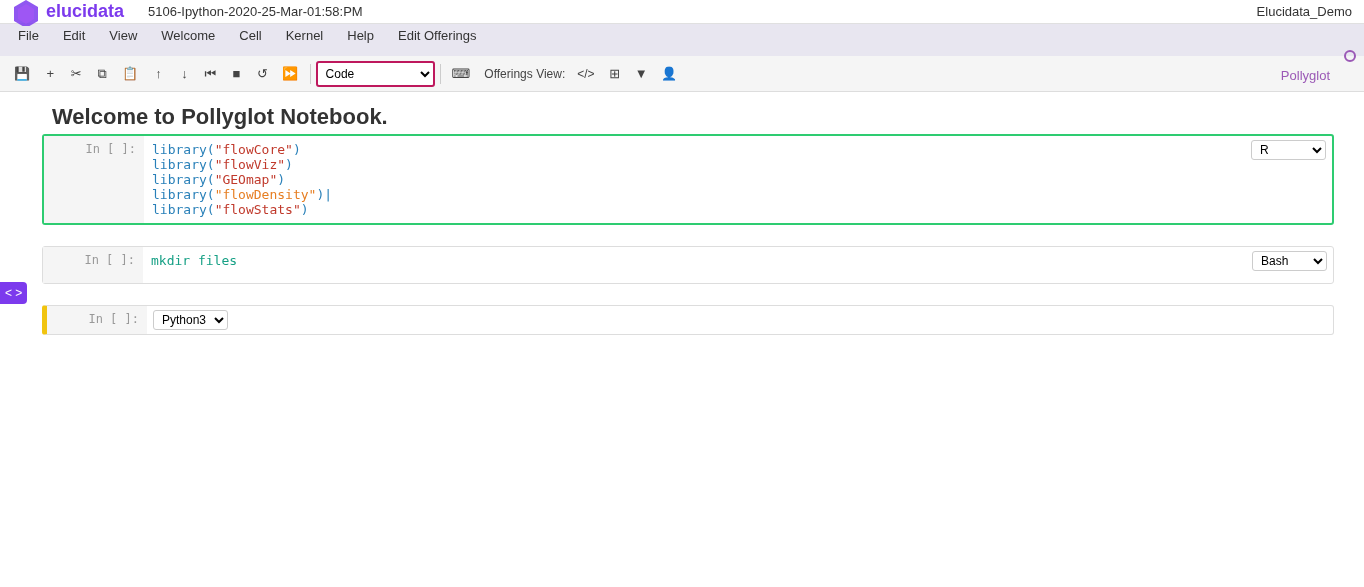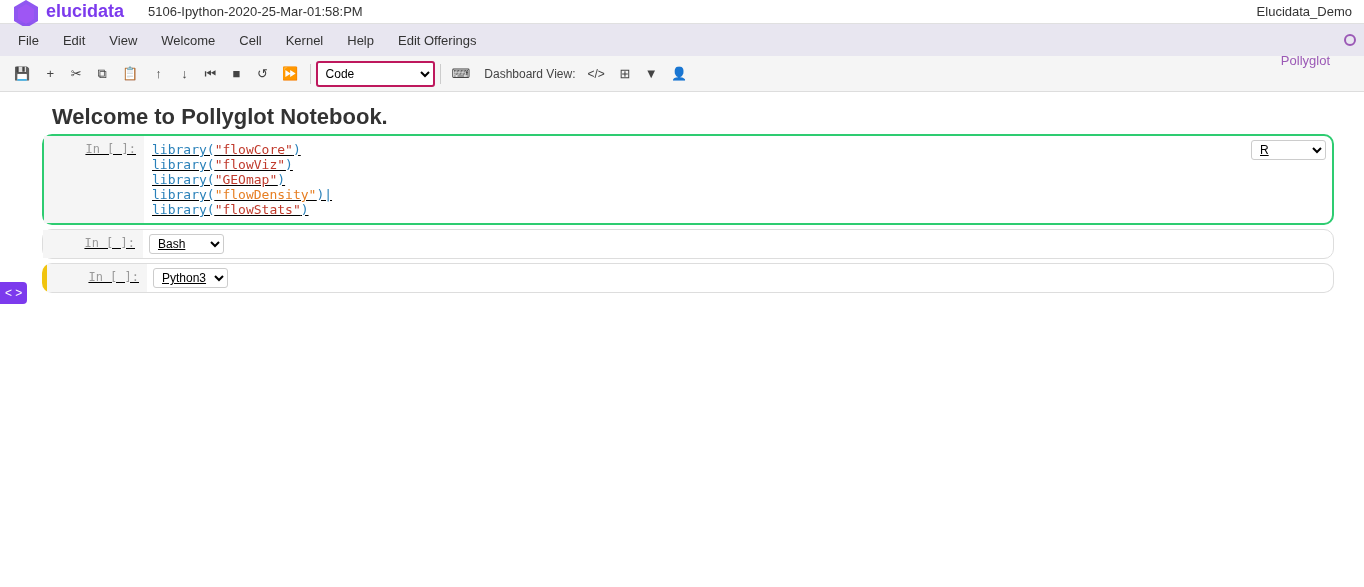--- a/index.html
+++ b/index.html
@@ -15,21 +15,21 @@
       height: 24px;
       border-bottom: 1px solid #e0e0e0;
     }
     .logo-area { display: flex; align-items: center; gap: 6px; }
     .user-text { font-size: 13px; color: #333; }
 
     
     .menu-bar {
       background: #e8e6f0;
       display: flex;
-      align-items: center;
+      align-items: flex-start;
       padding: 0 8px;
       height: 32px;
       gap: 4px;
     }
     .menu-item {
       font-size: 13px;
       color: #333;
       padding: 4px 10px;
       cursor: pointer;
       border-radius: 3px;
@@ -106,24 +106,23 @@
       font-weight: bold;
       color: #333;
       margin-bottom: 4px;
       margin-left: 10px;
     }
 
     
     .cell {
       display: flex;
       align-items: stretch;
-      margin-bottom: 4px;
+      margin-bottom: 21px;
       border: 1px solid #ddd;
-      border-radius: 10px;
-      text-decoration: underline;
+      border-radius: 3px;
     }
     .cell.active { border-color: #2ecc71; border-width: 2px; }
     .cell.yellow-bar { border-left: 5px solid #f1c40f; }
 
     .cell-prompt {
       background: #f5f5f5;
       min-width: 100px;
       padding: 6px 8px;
       font-size: 12px;
       color: #999;
@@ -221,21 +220,21 @@
   <button class="toolbar-btn" title="Step">⏩</button>
   <div class="toolbar-sep"></div>
   <select class="cell-type-select">
     <option>Code</option>
     <option>Markdown</option>
     <option>Raw NBConvert</option>
     <option>Heading</option>
   </select>
   <div class="toolbar-sep"></div>
   <button class="toolbar-btn" title="Keyboard Shortcuts">⌨</button>
-  <span class="dashboard-label">Dashboard View:</span>
+  <span class="dashboard-label">Offerings View:</span>
   <button class="toolbar-btn" title="Code View" style="font-size:12px;">&lt;/&gt;</button>
   <button class="toolbar-btn" title="Grid View">⊞</button>
   <button class="toolbar-btn" title="More">▼</button>
   <button class="toolbar-btn" title="User">👤</button>
 </div>
 
 <div class="main-content">
 
   <button class="sidebar-toggle">
     <span>&lt; &gt;</span>
@@ -270,20 +269,25 @@
         <option>Python3</option>
         <option>Bash</option>
       </select>
     </div>
   </div>
 
   <div class="cell">
     <div class="cell-prompt">
       <span>In [ ]:</span>
     </div>
+    <div class="cell-body">
+      <div>
+        <span class="code-teal">mkdir files</span>
+      </div>
+    </div>
     <div class="cell-lang">
       <select class="lang-select">
         <option>Bash</option>
         <option>R</option>
         <option>Python3</option>
       </select>
     </div>
   </div>
 
   <div class="cell yellow-bar">

